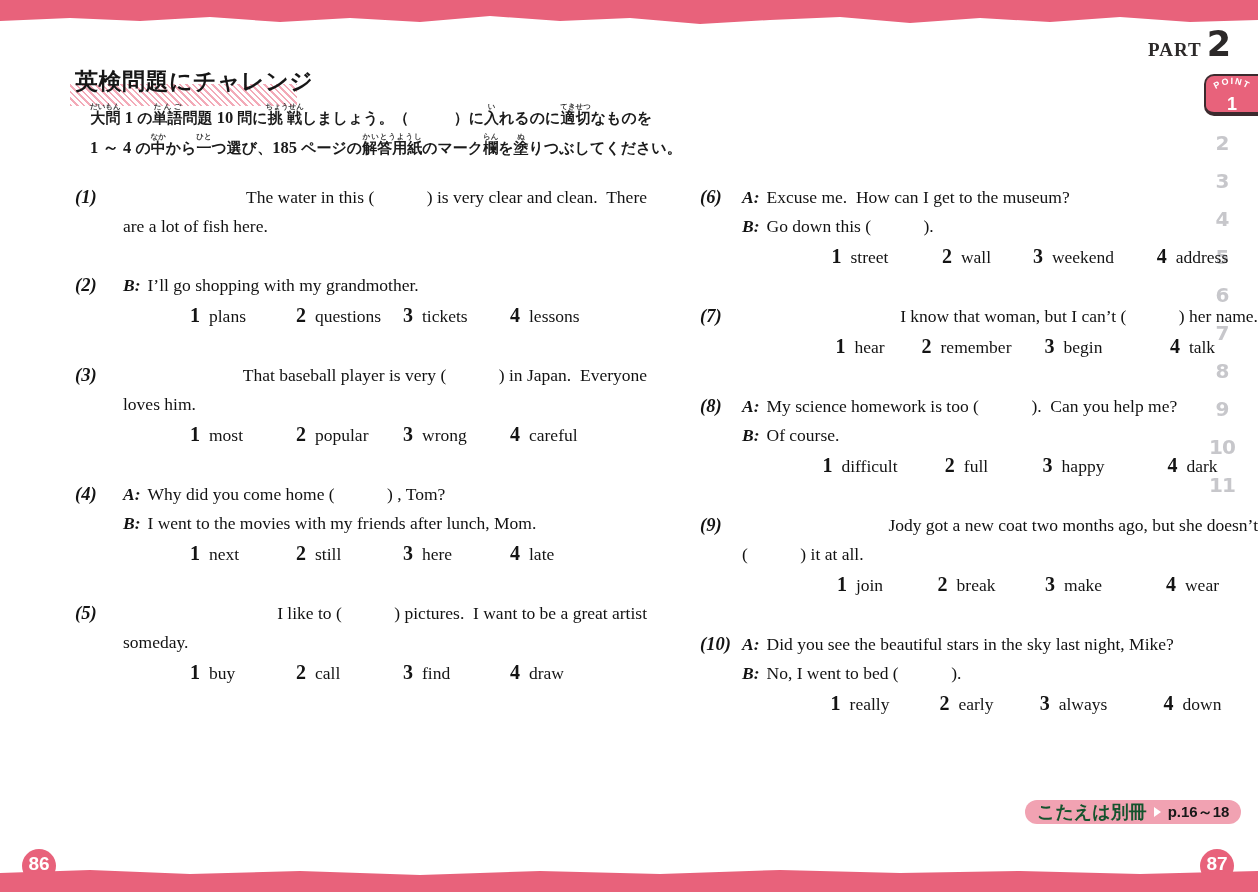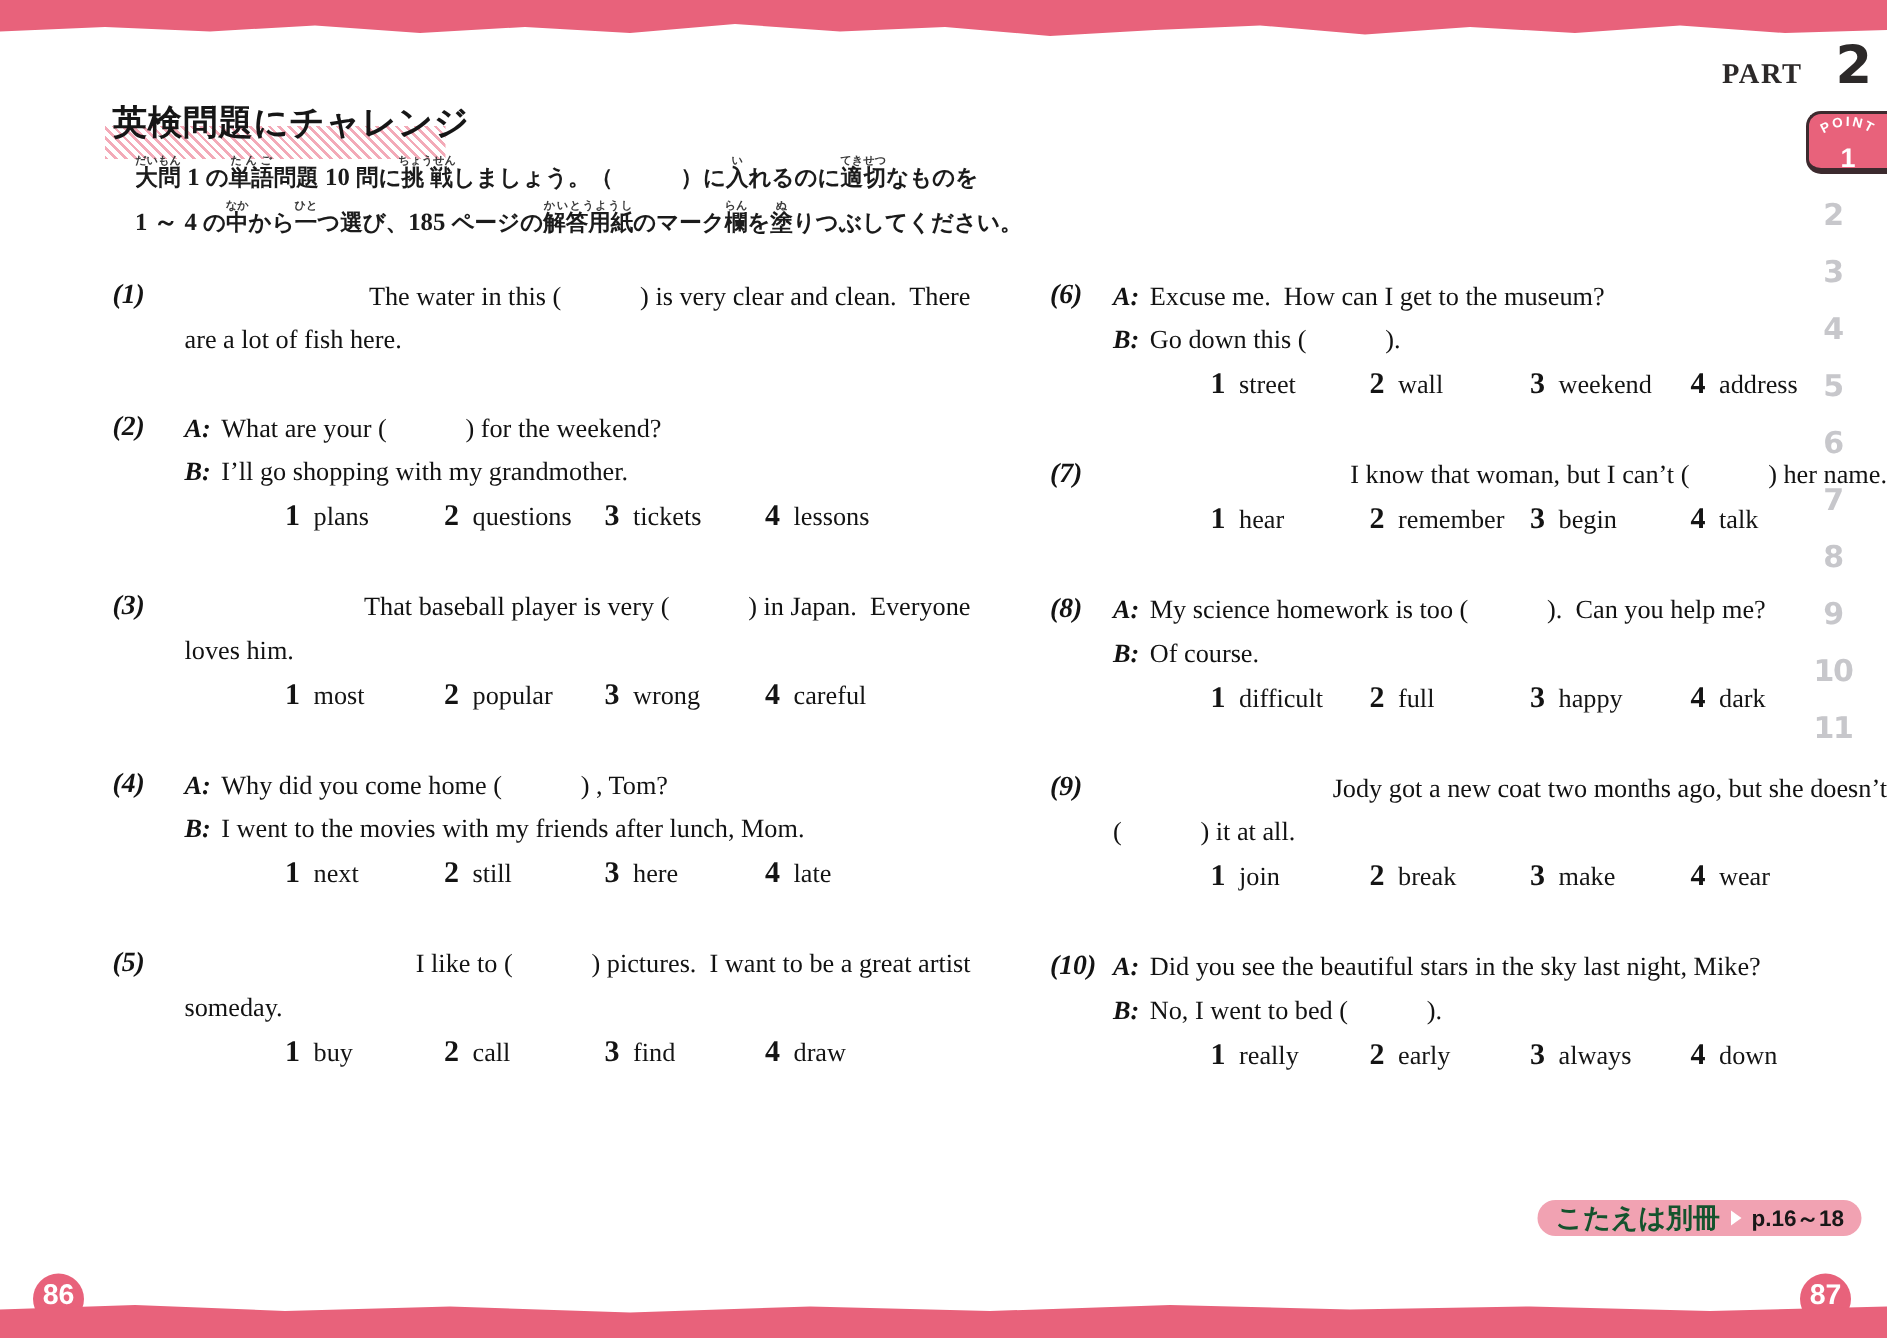--- a/index.html
+++ b/index.html
@@ -22,21 +22,21 @@
     clip-path:polygon(0 7px,90px 4px,190px 8px,300px 5px,420px 9px,540px 5px,660px 8px,780px 4px,
       900px 7px,1020px 5px,1140px 8px,1258px 5px,1258px 26px,0 26px);}
   .page-bump{position:absolute;top:849px;width:34px;height:34px;border-radius:50%;
     background:var(--pink);color:#fff;font-weight:bold;font-size:19px;text-align:center;
     box-sizing:border-box;padding-top:4px;}
   .bump-left{left:22px;}
   .bump-right{left:1200px;}
 
   
   .part-heading{position:absolute;top:30px;left:1148px;width:100px;display:flex;
-    align-items:baseline;justify-content:space-between;gap:5px;color:#2c2929;}
+    align-items:baseline;justify-content:flex-start;gap:5px;color:#2c2929;}
   .part-label{font-family:"Liberation Serif",serif;font-weight:bold;font-size:19px;letter-spacing:1px;}
   .part-num{font-size:35px;font-weight:bold;line-height:0.8;font-family:"DejaVu Sans",sans-serif;}
 
   
   .point-tab{position:absolute;top:74px;left:1204px;width:54px;height:42px;background:var(--pink);
     border:2px solid var(--dark-line);border-right:none;border-bottom-width:4px;
     border-radius:10px 0 0 10px;box-sizing:border-box;text-align:center;}
   .point-num{color:#fff;font-weight:bold;font-size:18px;line-height:1;margin-top:-2px;}
 
   
@@ -64,21 +64,21 @@
   .question{position:relative;margin-bottom:30px;}
   .q-num{position:absolute;left:0;top:0;font-family:"Liberation Serif",serif;font-weight:bold;
     font-style:italic;font-size:18.5px;line-height:29px;}
   .q-body{margin-left:48px;}
   .q-col.right .q-body{margin-left:42px;}
   .q-line{font-family:"Liberation Serif",serif;font-size:17.5px;line-height:29px;white-space:pre;color:#121212;}
   .q-line.indent{text-indent:21px;text-align:right;}
   .speaker{font-weight:bold;font-style:italic;margin-right:7px;}
   .q-options{display:grid;grid-template-columns:106px 107px 107px auto;margin-left:67px;
     height:31px;align-items:center;}
-  .q-col.right .q-options{margin-left:65px;}
+  .q-col.right .q-options{margin-left:65px;text-align:center;}
   .opt{white-space:nowrap;}
   .opt-num{font-family:"Liberation Serif",serif;font-weight:bold;font-size:20px;}
   .opt-label{font-family:"Liberation Serif",serif;font-size:17.5px;margin-left:9px;}
 
   
   .answer-pill{position:absolute;left:1025px;top:800px;height:24px;padding:0 12px;
     background:var(--pink-light);border-radius:13px;display:flex;align-items:center;gap:7px;}
   .answer-label{font-size:18px;font-weight:bold;color:#14532d;}
   .answer-arrow{width:0;height:0;border-left:7px solid #fff;border-top:5px solid transparent;
     border-bottom:5px solid transparent;}
@@ -133,21 +133,20 @@
       <div class="question">
         <div class="q-num">(1)</div>
         <div class="q-body">
           <div class="q-line indent">The water in this (            ) is very clear and clean.  There</div>
           <div class="q-line">are a lot of fish here.</div>
         </div>
       </div>
       <div class="question">
         <div class="q-num">(2)</div>
         <div class="q-body">
-          <div class="q-line"><span class="speaker">A:</span>What are your (            ) for the weekend?</div>
           <div class="q-line"><span class="speaker">B:</span>I’ll go shopping with my grandmother.</div>
           <div class="q-options">
             <div class="opt"><span class="opt-num">1</span><span class="opt-label">plans</span></div>
             <div class="opt"><span class="opt-num">2</span><span class="opt-label">questions</span></div>
             <div class="opt"><span class="opt-num">3</span><span class="opt-label">tickets</span></div>
             <div class="opt"><span class="opt-num">4</span><span class="opt-label">lessons</span></div>
           </div>
         </div>
       </div>
       <div class="question">

